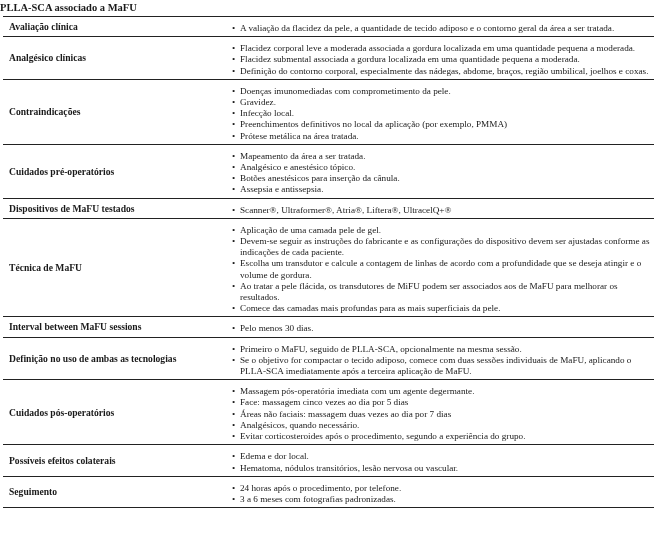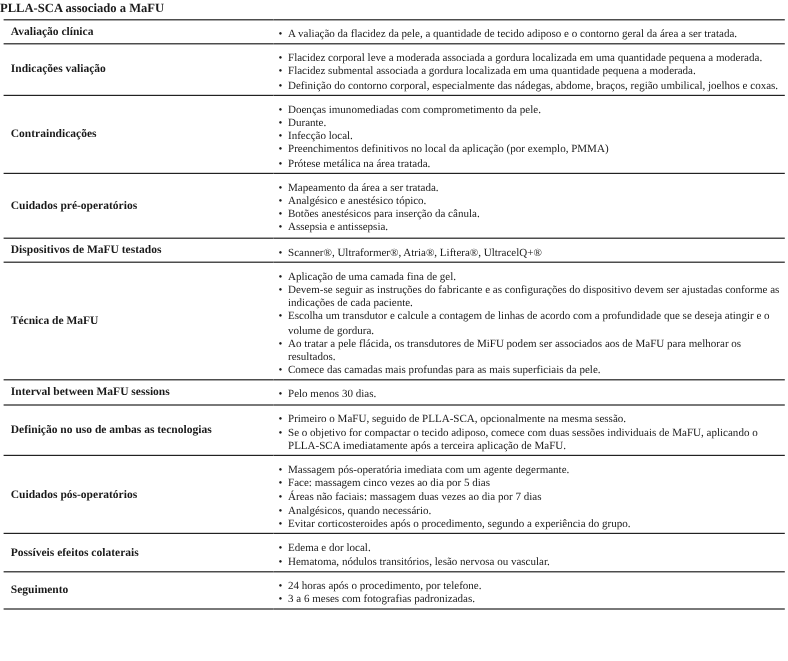--- a/index.html
+++ b/index.html
@@ -23,35 +23,35 @@
   <tbody id="tbody">
       <tr>
         <td class="label">Avaliação clínica</td>
         <td class="content">
           <ul>
             <li>A valiação da flacidez da pele, a quantidade de tecido adiposo e o contorno geral da área a ser tratada.</li>
           </ul>
         </td>
       </tr>
       <tr>
-        <td class="label">Indicações valiação</td>
+        <td class="label">Analgésico clínicas</td>
         <td class="content">
           <ul>
             <li>Flacidez corporal leve a moderada associada a gordura localizada em uma quantidade pequena a moderada.</li>
             <li>Flacidez submental associada a gordura localizada em uma quantidade pequena a moderada.</li>
             <li>Definição do contorno corporal, especialmente das nádegas, abdome, braços, região umbilical, joelhos e coxas.</li>
           </ul>
         </td>
       </tr>
       <tr>
         <td class="label">Contraindicações</td>
         <td class="content">
           <ul>
             <li>Doenças imunomediadas com comprometimento da pele.</li>
-            <li>Durante.</li>
+            <li>Gravidez.</li>
             <li>Infecção local.</li>
             <li>Preenchimentos definitivos no local da aplicação (por exemplo, PMMA)</li>
             <li>Prótese metálica na área tratada.</li>
           </ul>
         </td>
       </tr>
       <tr>
         <td class="label">Cuidados pré-operatórios</td>
         <td class="content">
           <ul>
@@ -67,21 +67,21 @@
         <td class="content">
           <ul>
             <li>Scanner®, Ultraformer®, Atria®, Liftera®, UltracelQ+®</li>
           </ul>
         </td>
       </tr>
       <tr>
         <td class="label">Técnica de MaFU</td>
         <td class="content">
           <ul>
-            <li>Aplicação de uma camada fina de gel.</li>
+            <li>Aplicação de uma camada pele de gel.</li>
             <li>Devem-se seguir as instruções do fabricante e as configurações do dispositivo devem ser ajustadas conforme as indicações de cada paciente.</li>
             <li>Escolha um transdutor e calcule a contagem de linhas de acordo com a profundidade que se deseja atingir e o volume de gordura.</li>
             <li>Ao tratar a pele flácida, os transdutores de MiFU podem ser associados aos de MaFU para melhorar os resultados.</li>
             <li>Comece das camadas mais profundas para as mais superficiais da pele.</li>
           </ul>
         </td>
       </tr>
       <tr>
         <td class="label">Interval between MaFU sessions</td>
         <td class="content">

